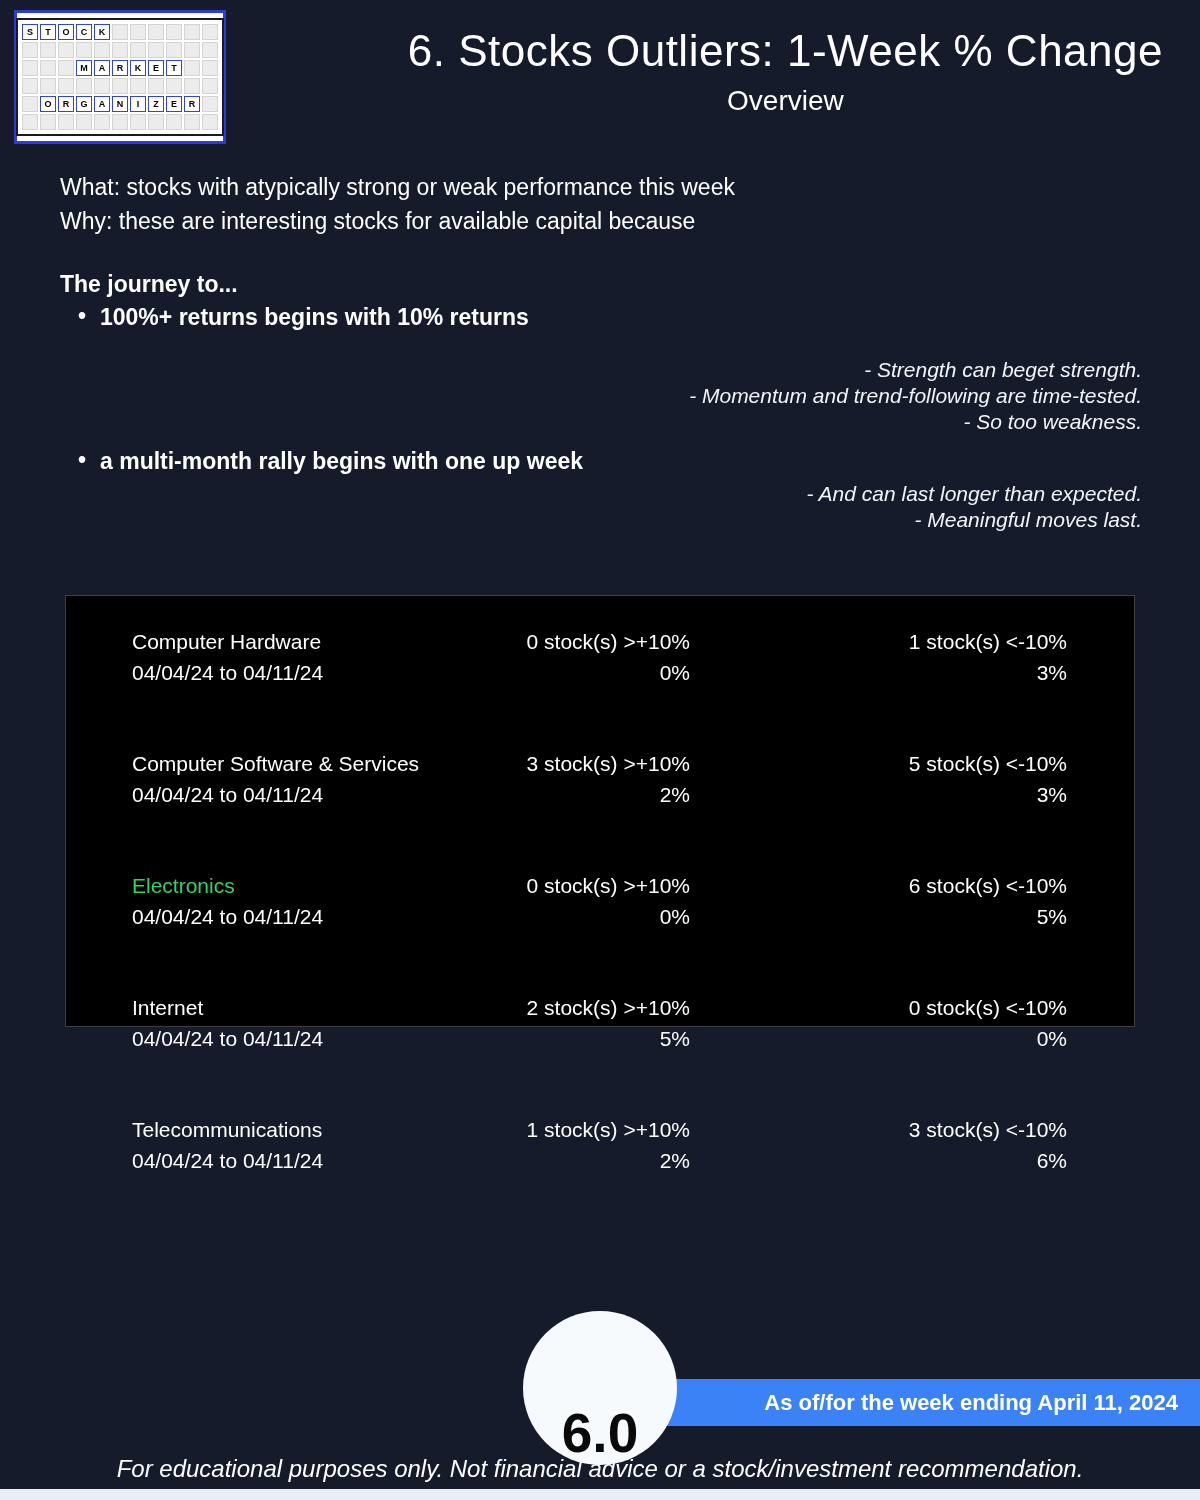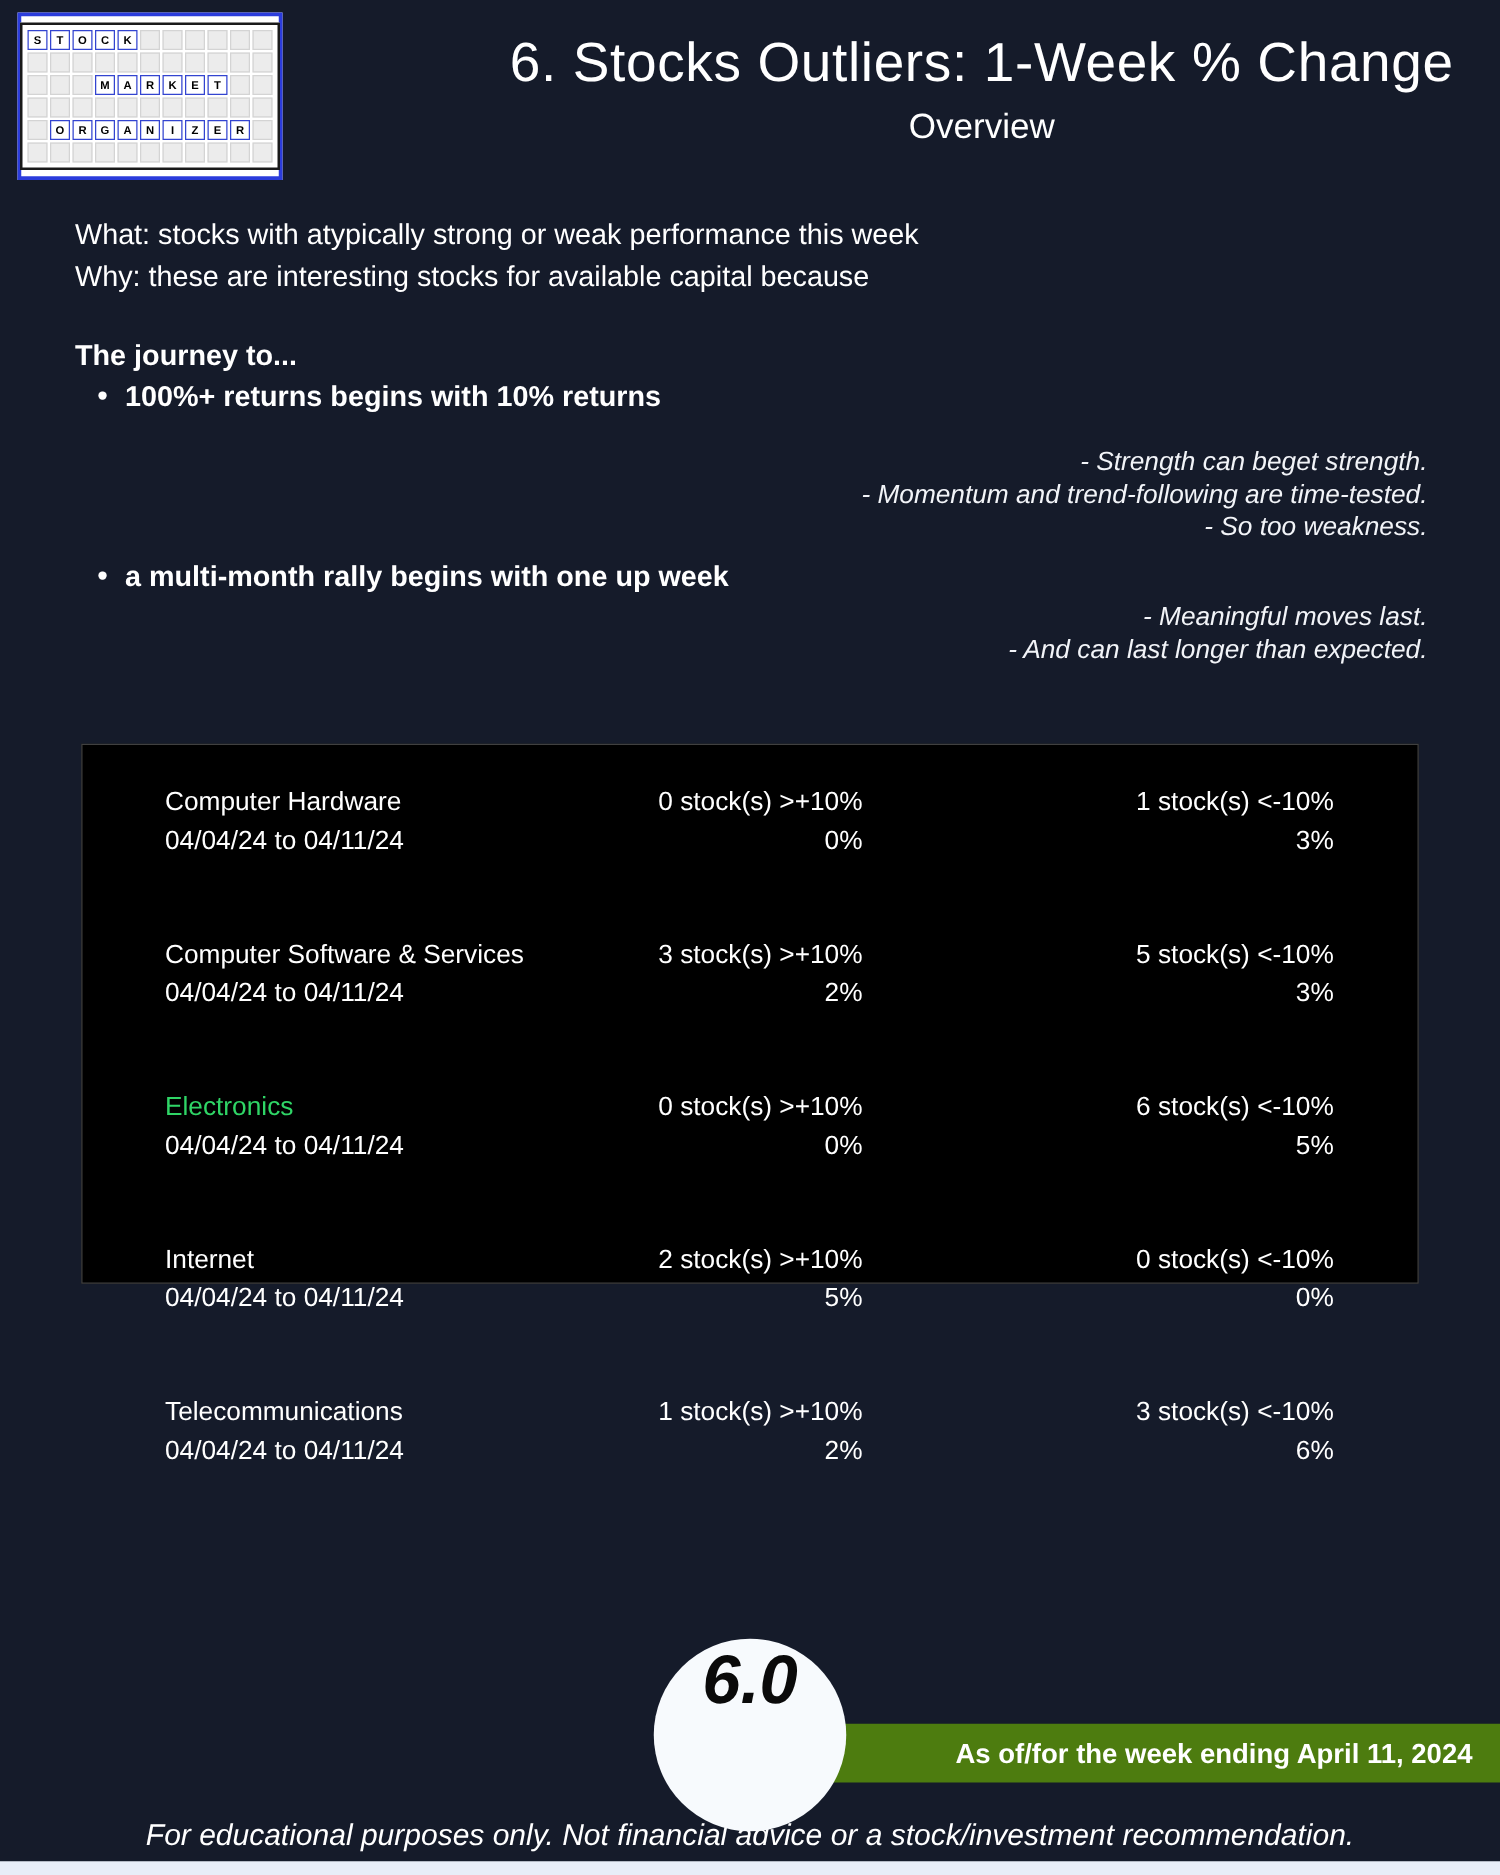--- a/index.html
+++ b/index.html
@@ -82,21 +82,21 @@
     background: #000000; z-index: 1;
     display: flex; align-items: center; justify-content: flex-end;
     padding-right: 22px;
     font-size: 22px; font-weight: bold;
   }
   .score-circle {
     position: absolute; left: 523px; top: 1311px;
     width: 154px; height: 154px;
     border-radius: 50%;
     background: #f7fafd; z-index: 2;
-    display: flex; align-items: flex-start; justify-content: center; font-style: italic;
+    display: flex; align-items: flex-end; justify-content: center;
   }
   .score { font-size: 55px; font-weight: 700; color: #0a0a0a; }
   .disclaimer {
     position: absolute; top: 1455px; left: 0;
     width: 100%; text-align: center;
     font-size: 24px; font-style: italic; font-weight: 500;
   }
   .bottom-strip { position: absolute; bottom: 0; left: 0; width: 100%; height: 11px; background: #e8eef8; }
 </style>
 </head>
@@ -197,22 +197,22 @@
     <div>- Strength can beget strength.</div>
     <div>- Momentum and trend-following are time-tested.</div>
     <div>- So too weakness.</div>
   </div>
 
   <div class="bullet b2">
     <span>a multi-month rally begins with one up week</span>
   </div>
 
   <div class="notes n2">
+    <div>- And can last longer than expected.</div>
     <div>- Meaningful moves last.</div>
-    <div>- And can last longer than expected.</div>
   </div>
 
   <div class="panel" style="background: rgb(0, 0, 0);">
       <div class="trow">
         <div class="tcol left">
           <div class="sector" style="color: rgb(255, 255, 255);">Computer Hardware</div>
           <div class="period">04/04/24 to 04/11/24</div>
         </div>
         <div class="tcol right">
           <div>0 stock(s) &gt;+10%</div>
@@ -274,21 +274,21 @@
           <div>1 stock(s) &gt;+10%</div>
           <div>2%</div>
         </div>
         <div class="tcol right">
           <div>3 stock(s) &lt;-10%</div>
           <div>6%</div>
         </div>
       </div>
     </div>
 
-  <div class="asof-bar" style="background: #4d7c0f;">
+  <div class="asof-bar" style="background: #3b82f6;">
     <span>As of/for the week ending April 11, 2024</span>
   </div>
 
   <div class="score-circle" style="background: rgb(247, 250, 253);">
     <span class="score">6.0</span>
   </div>
 
   <div class="disclaimer">For educational purposes only. Not financial advice or a stock/investment recommendation.</div>
 
   <div class="bottom-strip" style="background: rgb(232, 238, 248);"></div>

